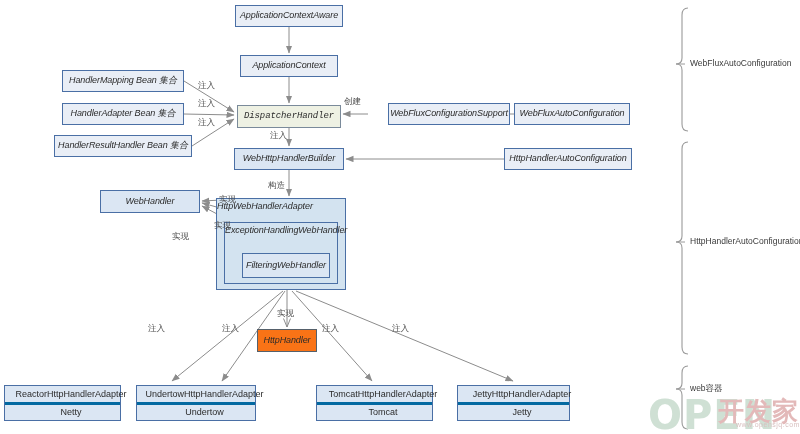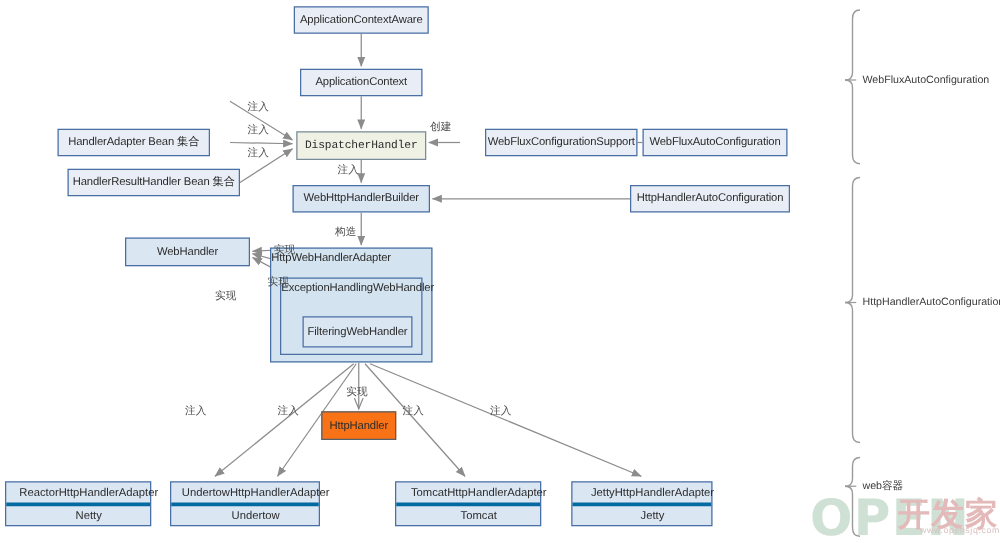--- a/index.html
+++ b/index.html
@@ -20,20 +20,21 @@
     background:#dce7f2;
     color:#2b2b2b;
     font-size:9px;
     display:flex;
     align-items:center;
     justify-content:center;
     text-align:center;
     line-height:1.1;
     white-space:nowrap;
     letter-spacing:-0.1px;
+    font-style:italic;
   }
   .node.blue{background:#dbe6f3;border-color:#4a6fa5;}
   .node.pale{background:#e9eef6;border-color:#4a6fa5;}
   .node.cream{background:#eef1e3;border-color:#7a8a9a;font-family:"Liberation Mono","DejaVu Sans Mono",monospace;font-size:9px;}
   .node.grey{background:#f97316;border-color:#55606b;}
   .node.container{
     display:block;
     background:#d3e3f0;
     border:1px solid #4a6fa5;
     padding-top:3px;
@@ -157,22 +158,25 @@
   </div>
 
   <div class="node pale" style="left:240px;top:55px;width:98px;height:22px;">
     <span>ApplicationContext</span>
   </div>
 
   <div class="node cream" style="left:237px;top:105px;width:104px;height:23px;">
     <span>DispatcherHandler</span>
   </div>
 
-
-  <div class="node pale" style="left:46px;top:103px;width:122px;height:22px;">
+  <div class="node pale" style="left:62px;top:70px;width:122px;height:22px;">
+    <span>HandlerMapping Bean 集合</span>
+  </div>
+
+  <div class="node pale" style="left:62px;top:103px;width:122px;height:22px;">
     <span>HandlerAdapter Bean 集合</span>
   </div>
 
   <div class="node pale" style="left:54px;top:135px;width:138px;height:22px;">
     <span>HandlerResultHandler Bean 集合</span>
   </div>
 
   <div class="node pale" style="left:388px;top:103px;width:122px;height:22px;">
     <span>WebFluxConfigurationSupport</span>
   </div>

